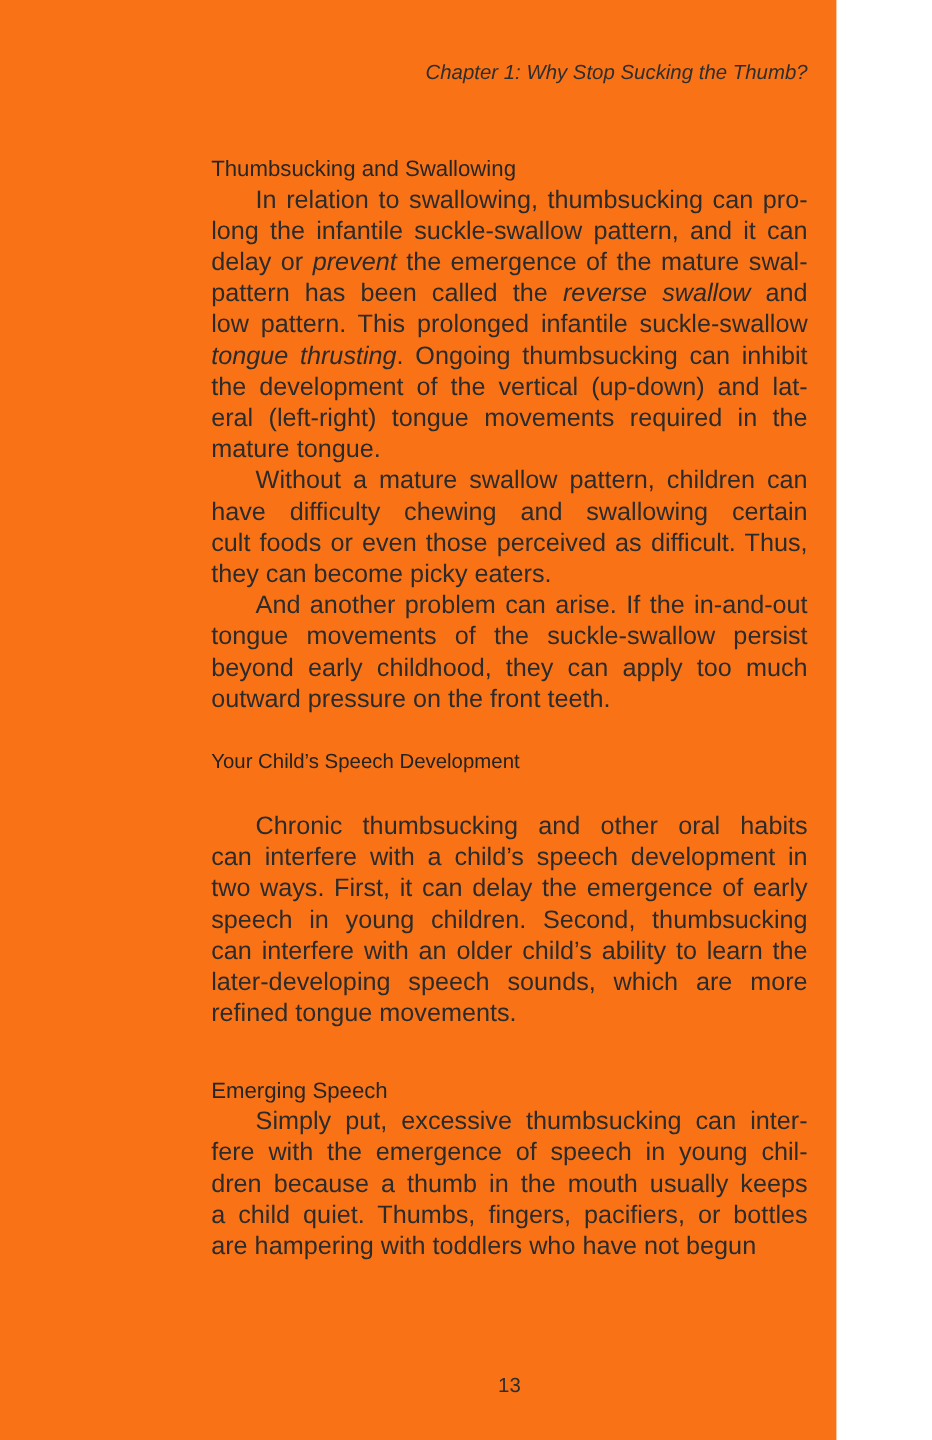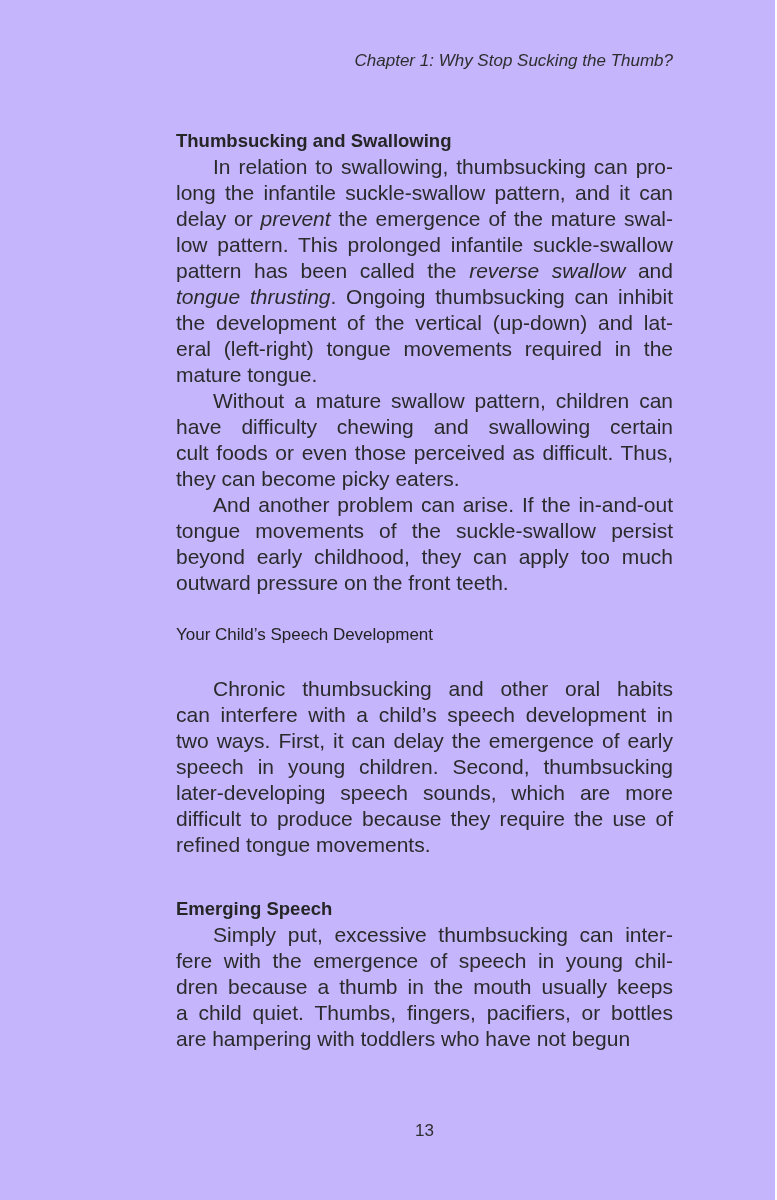--- a/index.html
+++ b/index.html
@@ -4,43 +4,43 @@
 <style>
   * { margin: 0; padding: 0; box-sizing: border-box; }
   html, body { width: 777px; background: #ffffff; }
   body {
     font-family: "Liberation Sans", sans-serif;
     color: #2b2b2b;
     -webkit-font-smoothing: antialiased;
   }
   .page {
     position: relative;
-    width: 775px;
+    width: 697px;
     height: 1200px;
-    background: #c4b5fd;
+    background: #f97316;
     overflow: hidden;
   }
   .textblock {
     position: absolute;
     left: 176px;
     top: 50px;
     width: 497px;
   }
   .running-header {
     display: block;
     text-align: right;
     font-style: italic;
     font-size: 17px;
     line-height: 22px;
     color: #2e2e2e;
     margin-bottom: 56px;
   }
   h3.subheading {
     font-size: 18.5px;
-    font-weight: 700;
+    font-weight: 400;
     line-height: 26px;
     color: #262626;
   }
   h3.subheading.spaced { margin-top: 38px; }
   h2.heading {
     font-size: 17px;
     font-weight: 400;
     line-height: 30px;
     margin-top: 24px;
     margin-bottom: 26px;
@@ -54,42 +54,42 @@
     text-align-last: justify;
     white-space: normal;
     color: #2b2b2b;
   }
   .line.first { text-indent: 37px; }
   .line.last { text-align-last: left; }
   .line em { font-style: italic; }
   .page-number {
     position: absolute;
     left: 176px;
-    top: 1120px;
+    top: 1144px;
     width: 497px;
     text-align: center;
     font-size: 17px;
     line-height: 22px;
     color: #2e2e2e;
   }
 </style>
 </head>
 <body>
 
 <div class="page">
   <div class="textblock">
     <span class="running-header">Chapter 1: Why Stop Sucking the Thumb?</span>
     <main id="content">
         <h3 class="subheading">Thumbsucking and Swallowing</h3>
         <div class="paragraph">
           <div class="line first">In relation to swallowing, thumbsucking can pro-</div>
           <div class="line">long the infantile suckle-swallow pattern, and it can</div>
           <div class="line">delay or <em>prevent</em> the emergence of the mature swal-</div>
+          <div class="line">pattern has been called the <em>reverse swallow</em> and</div>
           <div class="line">low pattern. This prolonged infantile suckle-swallow</div>
-          <div class="line">pattern has been called the <em>reverse swallow</em> and</div>
           <div class="line"><em>tongue thrusting</em>. Ongoing thumbsucking can inhibit</div>
           <div class="line">the development of the vertical (up-down) and lat-</div>
           <div class="line">eral (left-right) tongue movements required in the</div>
           <div class="line last">mature tongue.</div>
         </div>
         <div class="paragraph">
           <div class="line first">Without a mature swallow pattern, children can</div>
           <div class="line">have difficulty chewing and swallowing certain</div>
           <div class="line">cult foods or even those perceived as difficult. Thus,</div>
           <div class="line last">they can become picky eaters.</div>
@@ -99,22 +99,22 @@
           <div class="line">tongue movements of the suckle-swallow persist</div>
           <div class="line">beyond early childhood, they can apply too much</div>
           <div class="line last">outward pressure on the front teeth.</div>
         </div>
         <h2 class="heading">Your Child’s Speech Development</h2>
         <div class="paragraph">
           <div class="line first">Chronic thumbsucking and other oral habits</div>
           <div class="line">can interfere with a child’s speech development in</div>
           <div class="line">two ways. First, it can delay the emergence of early</div>
           <div class="line">speech in young children. Second, thumbsucking</div>
+          <div class="line">can interfere with an older child’s ability to learn the</div>
           <div class="line">later-developing speech sounds, which are more</div>
-          <div class="line">difficult to produce because they require the use of</div>
           <div class="line last">refined tongue movements.</div>
         </div>
         <h3 class="subheading spaced">Emerging Speech</h3>
         <div class="paragraph">
           <div class="line first">Simply put, excessive thumbsucking can inter-</div>
           <div class="line">fere with the emergence of speech in young chil-</div>
           <div class="line">dren because a thumb in the mouth usually keeps</div>
           <div class="line">a child quiet. Thumbs, fingers, pacifiers, or bottles</div>
           <div class="line last">are hampering with toddlers who have not begun</div>
         </div>

